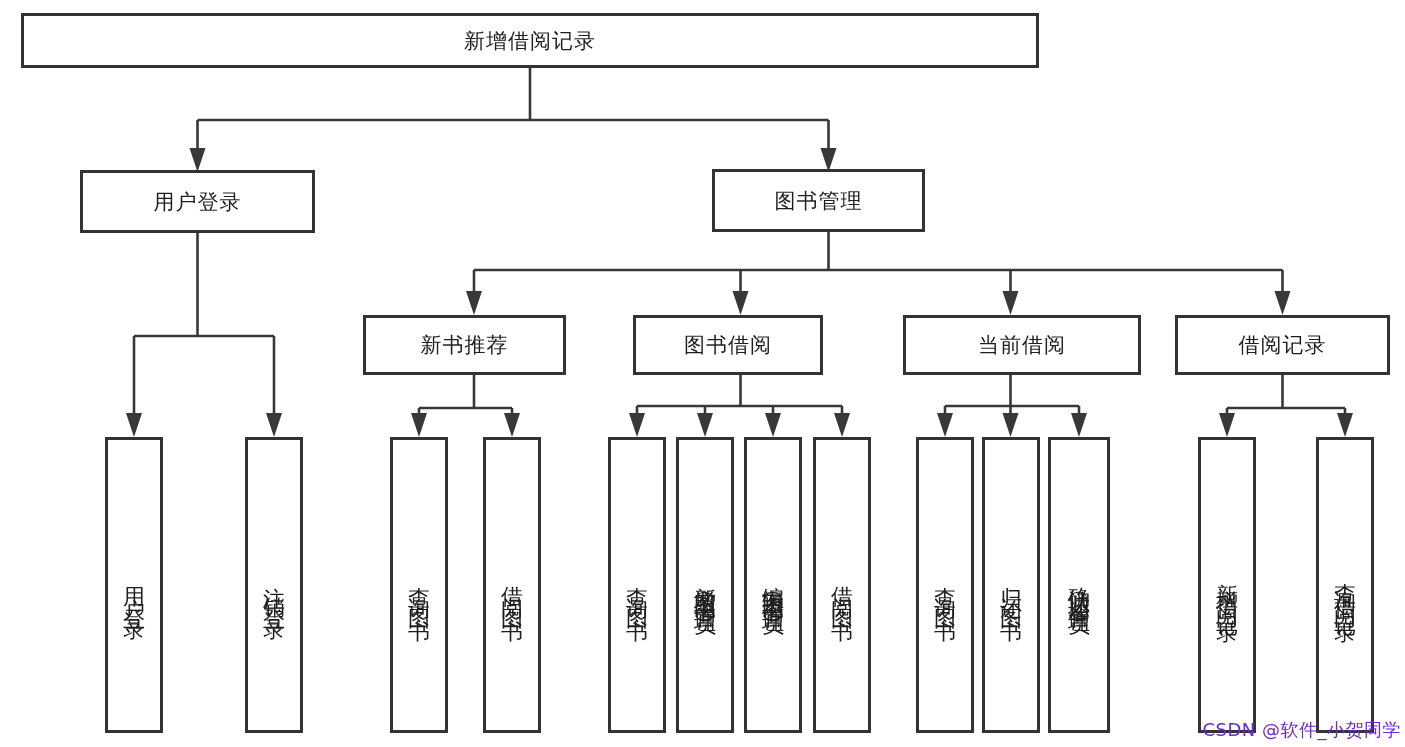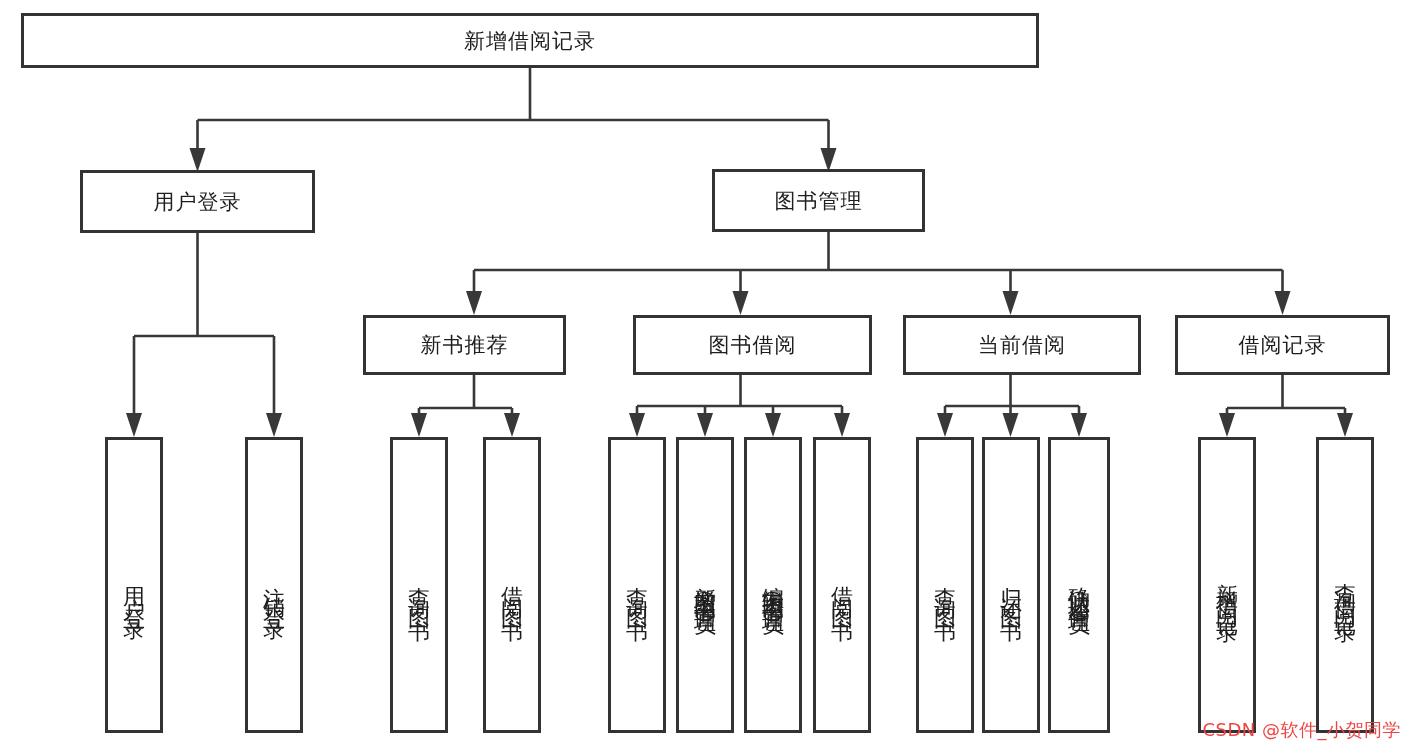--- a/index.html
+++ b/index.html
@@ -55,21 +55,21 @@
   }
   .node.leaf.short span { letter-spacing: 11px; text-indent: 11px; }
   .node.leaf.mid   span { letter-spacing: 8px;  text-indent: 8px; }
   .node.leaf.long  span { letter-spacing: 4px;  text-indent: 4px; }
   .watermark {
     position: absolute;
     right: 4px;
     top: 718px;
     z-index: 3;
     font-size: 18px;
-    color: #ef4444;
+    color: #6d28d9;
     letter-spacing: 0.5px;
     white-space: nowrap;
   }
 </style>
 </head>
 <body>
 
 <div class="canvas">
 
   <svg class="wires" viewBox="0 0 1405 747" xmlns="http://www.w3.org/2000/svg">
@@ -115,21 +115,21 @@
   <div class="node h-label" style="left:80px; top:170px; width:235px; height:63px;">
     <span>用户登录</span>
   </div>
   <div class="node h-label" style="left:712px; top:169px; width:213px; height:63px;">
     <span>图书管理</span>
   </div>
 
   <div class="node h-label" style="left:363px; top:315px; width:203px; height:60px;">
     <span>新书推荐</span>
   </div>
-  <div class="node h-label" style="left:633px; top:315px; width:239px; height:60px;">
+  <div class="node h-label" style="left:633px; top:315px; width:190px; height:60px;">
     <span>图书借阅</span>
   </div>
   <div class="node h-label" style="left:903px; top:315px; width:238px; height:60px;">
     <span>当前借阅</span>
   </div>
   <div class="node h-label" style="left:1175px; top:315px; width:215px; height:60px;">
     <span>借阅记录</span>
   </div>
 
   <div class="node leaf short" style="left:105px; top:437px; width:58px; height:296px;">

